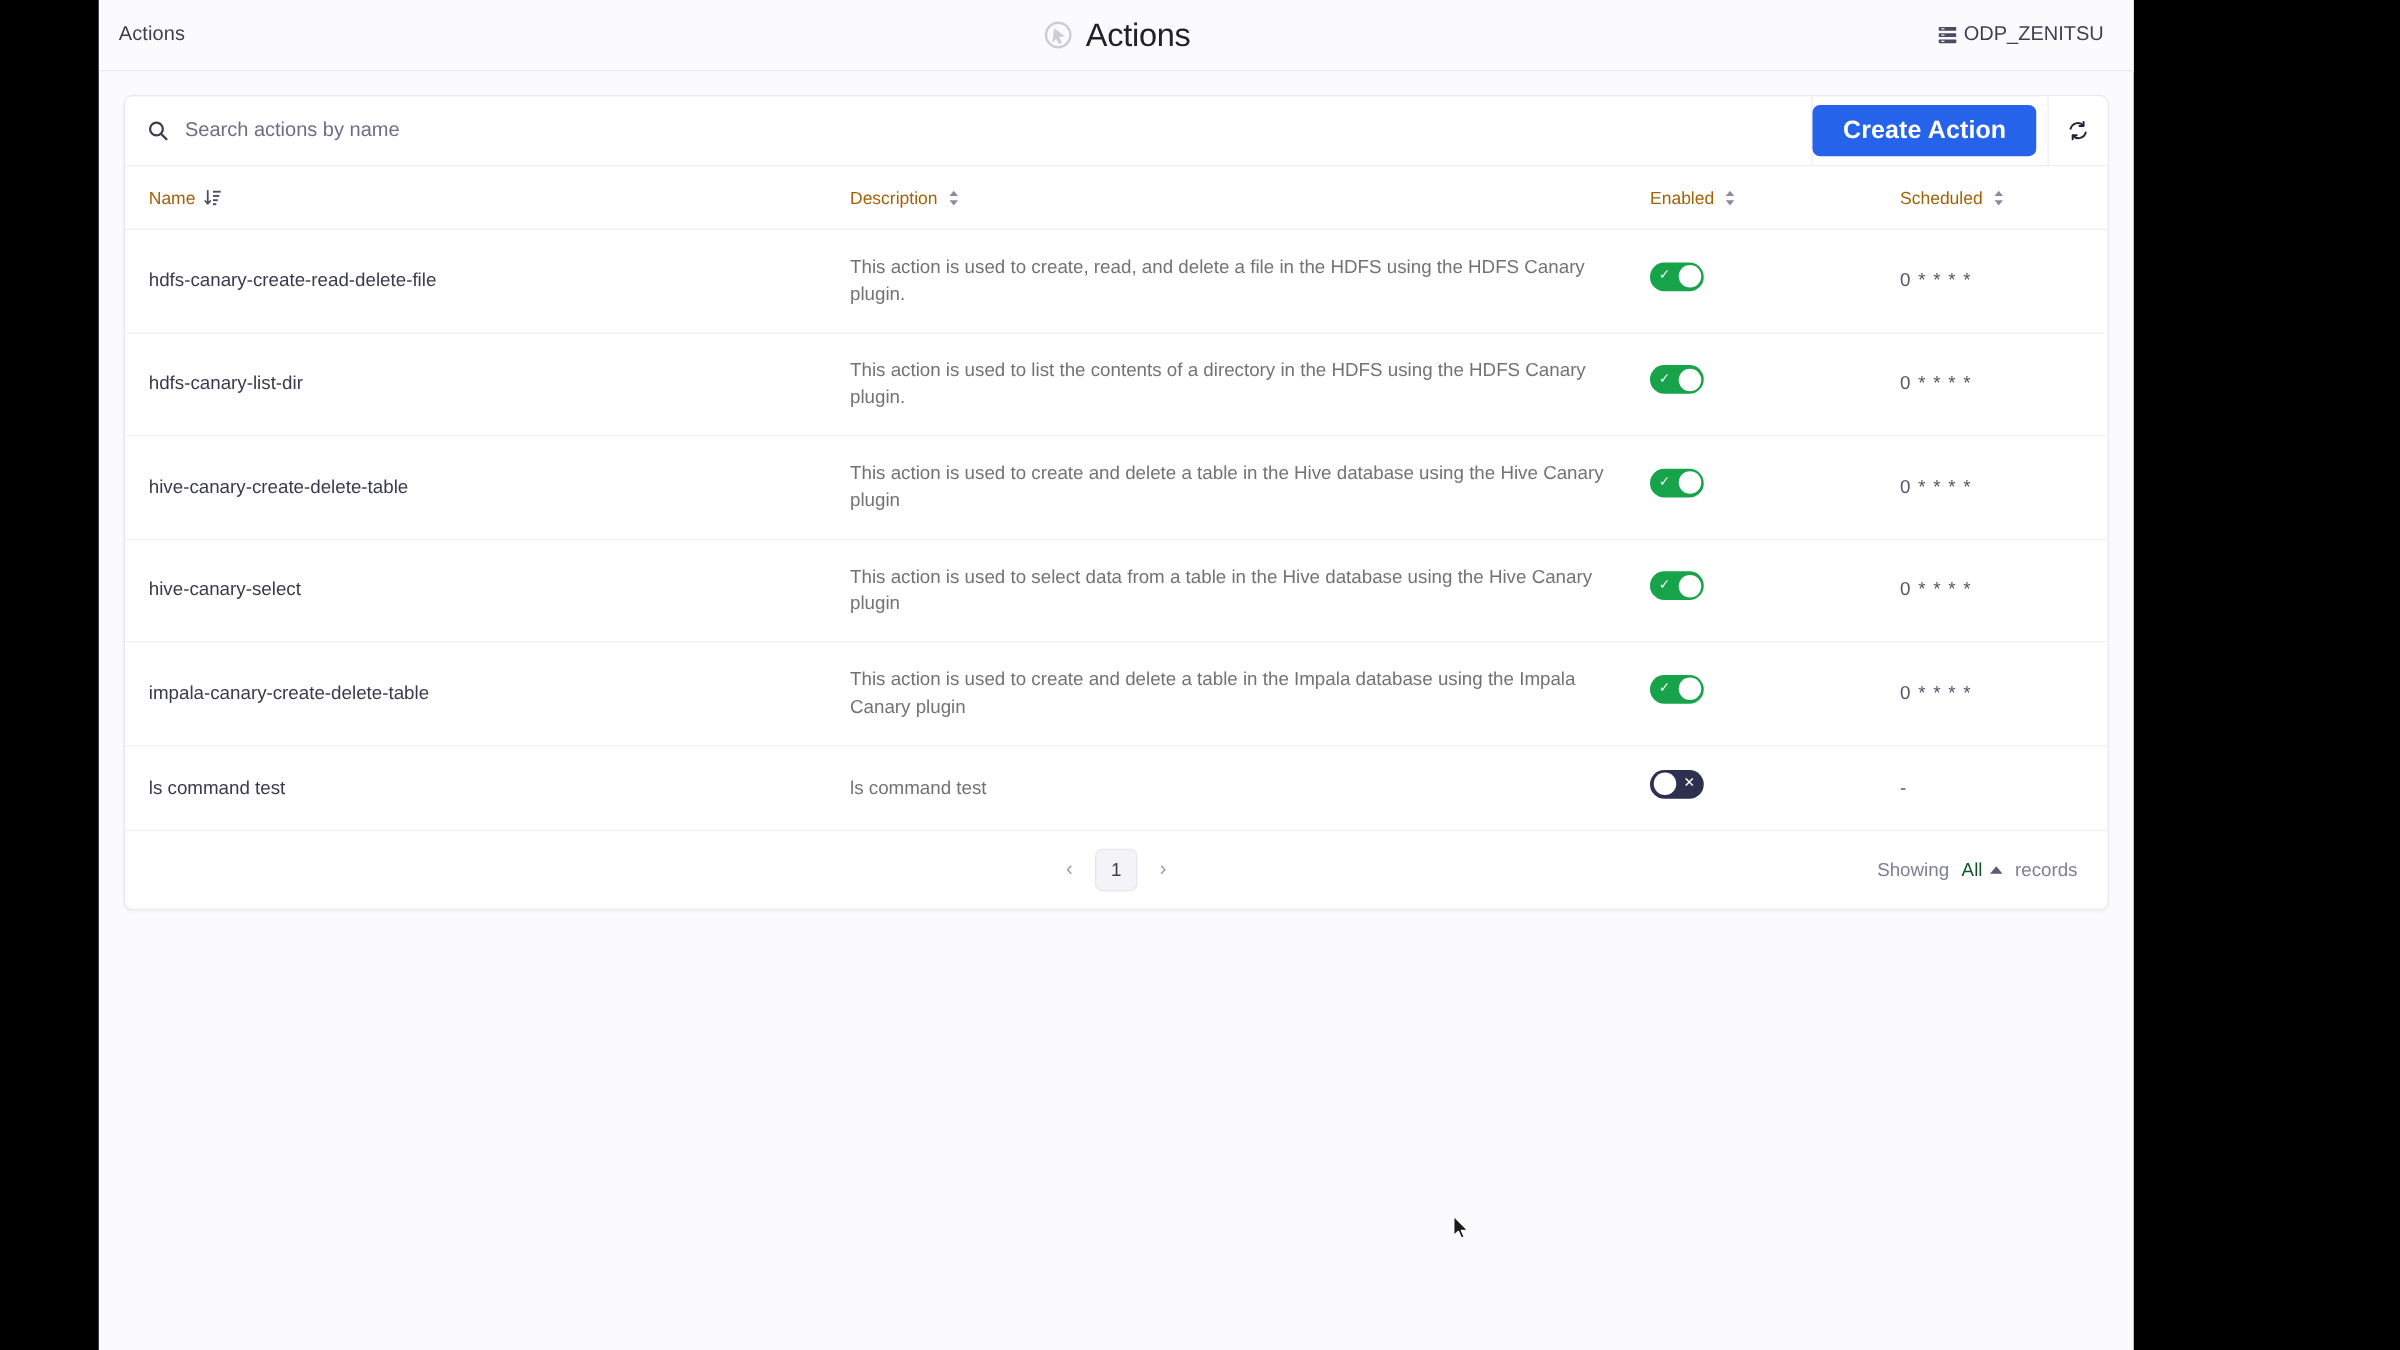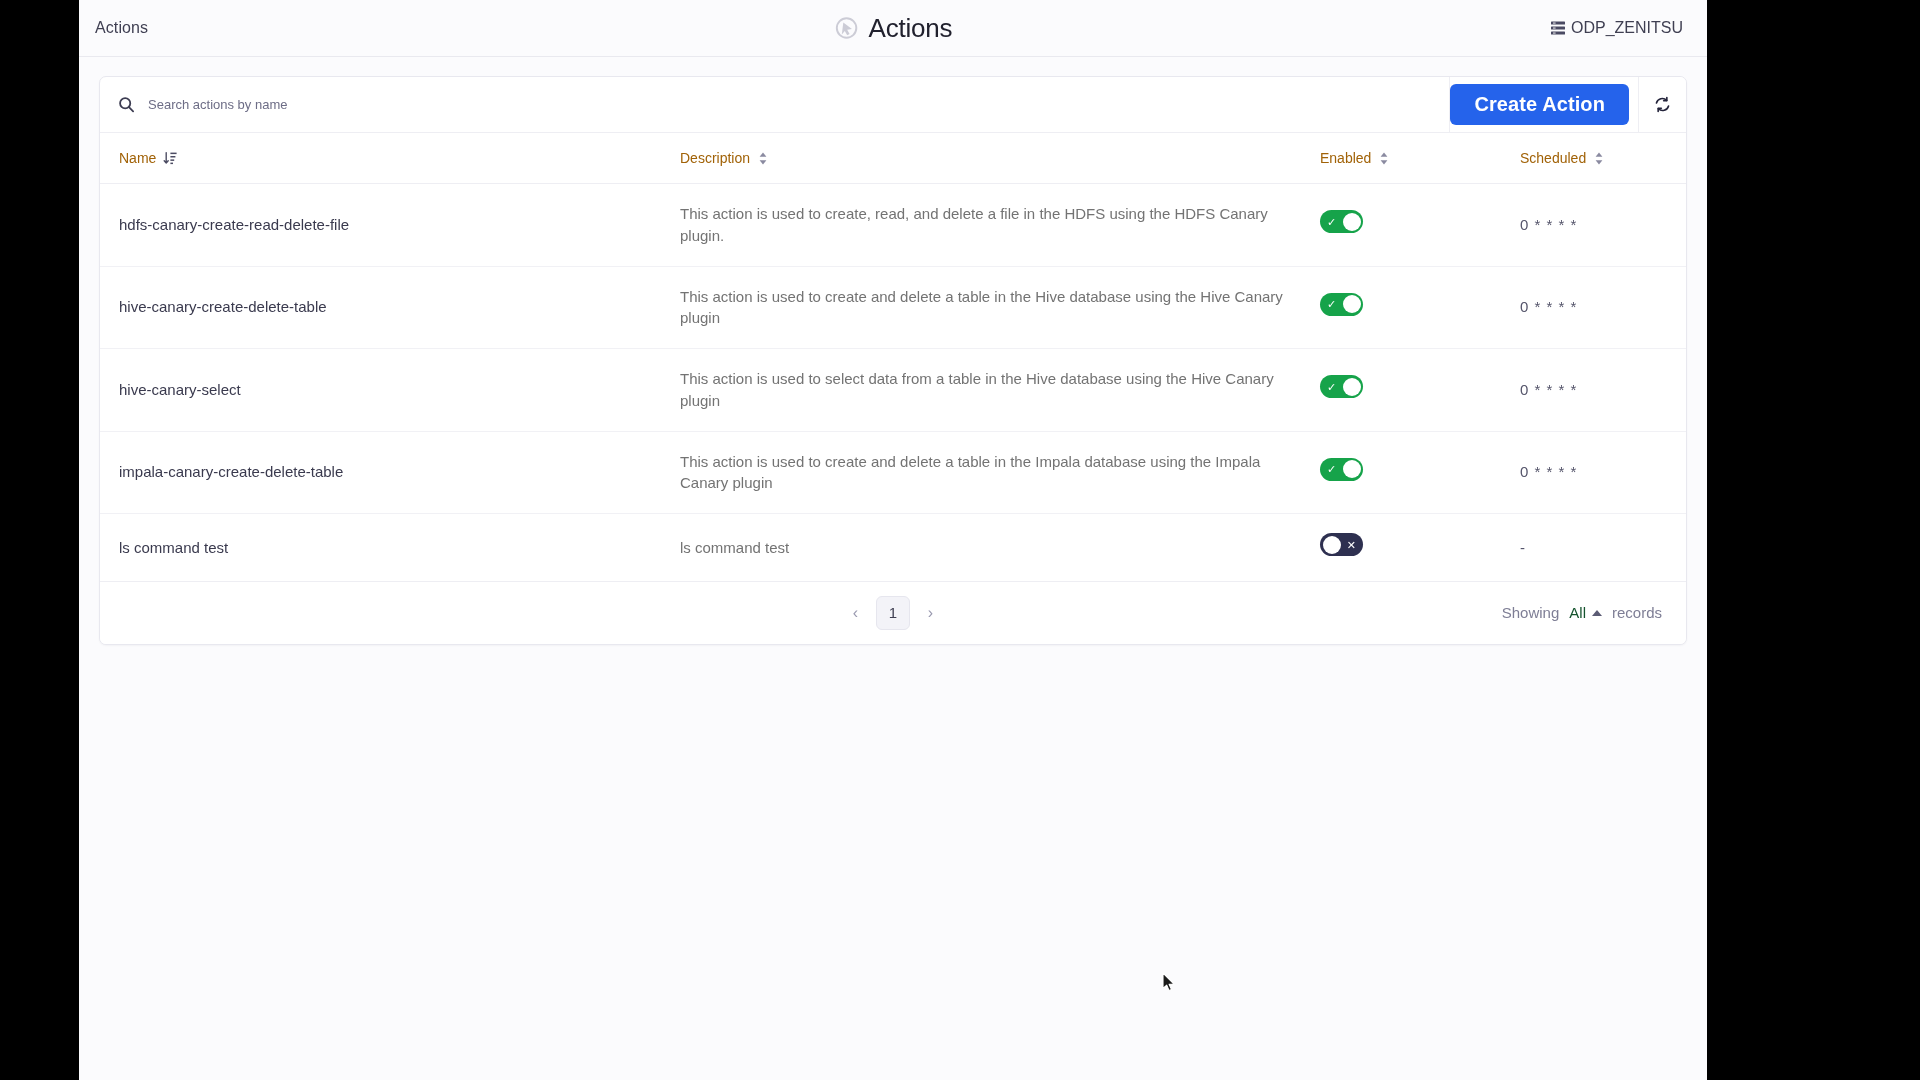--- a/index.html
+++ b/index.html
@@ -104,21 +104,21 @@
     gap: 13px;
     padding: 0 18px;
     border-right: 1px solid #eeeef3;
   }
 
   .search-icon { width: 17px; height: 17px; flex: 0 0 auto; display:block; }
 
   .search-input {
     border: none;
     outline: none;
-    font-size: 13px;
+    font-size: 16px;
     color: #3f3f52;
     width: 100%;
     background: transparent;
     font-family: "Liberation Sans", sans-serif;
   }
   .search-input::placeholder { color: #6d6d86; }
 
   .create-btn {
     background: #2563eb;
     color: #ffffff;
@@ -397,20 +397,26 @@
         </tr>
       </thead>
       <tbody id="table-body">
           <tr>
             <td class="cell-name">hdfs-canary-create-read-delete-file</td>
             <td class="cell-desc">This action is used to create, read, and delete a file in the HDFS using the HDFS Canary plugin.</td>
             <td><span class="toggle on"><span class="glyph">✓</span><span class="knob"></span></span></td>
             <td class="cell-sched">0 * * * *</td>
           </tr>
           <tr>
+            <td class="cell-name">hdfs-canary-list-dir</td>
+            <td class="cell-desc">This action is used to list the contents of a directory in the HDFS using the HDFS Canary plugin.</td>
+            <td><span class="toggle on"><span class="glyph">✓</span><span class="knob"></span></span></td>
+            <td class="cell-sched">0 * * * *</td>
+          </tr>
+          <tr>
             <td class="cell-name">hive-canary-create-delete-table</td>
             <td class="cell-desc">This action is used to create and delete a table in the Hive database using the Hive Canary plugin</td>
             <td><span class="toggle on"><span class="glyph">✓</span><span class="knob"></span></span></td>
             <td class="cell-sched">0 * * * *</td>
           </tr>
           <tr>
             <td class="cell-name">hive-canary-select</td>
             <td class="cell-desc">This action is used to select data from a table in the Hive database using the Hive Canary plugin</td>
             <td><span class="toggle on"><span class="glyph">✓</span><span class="knob"></span></span></td>
             <td class="cell-sched">0 * * * *</td>

